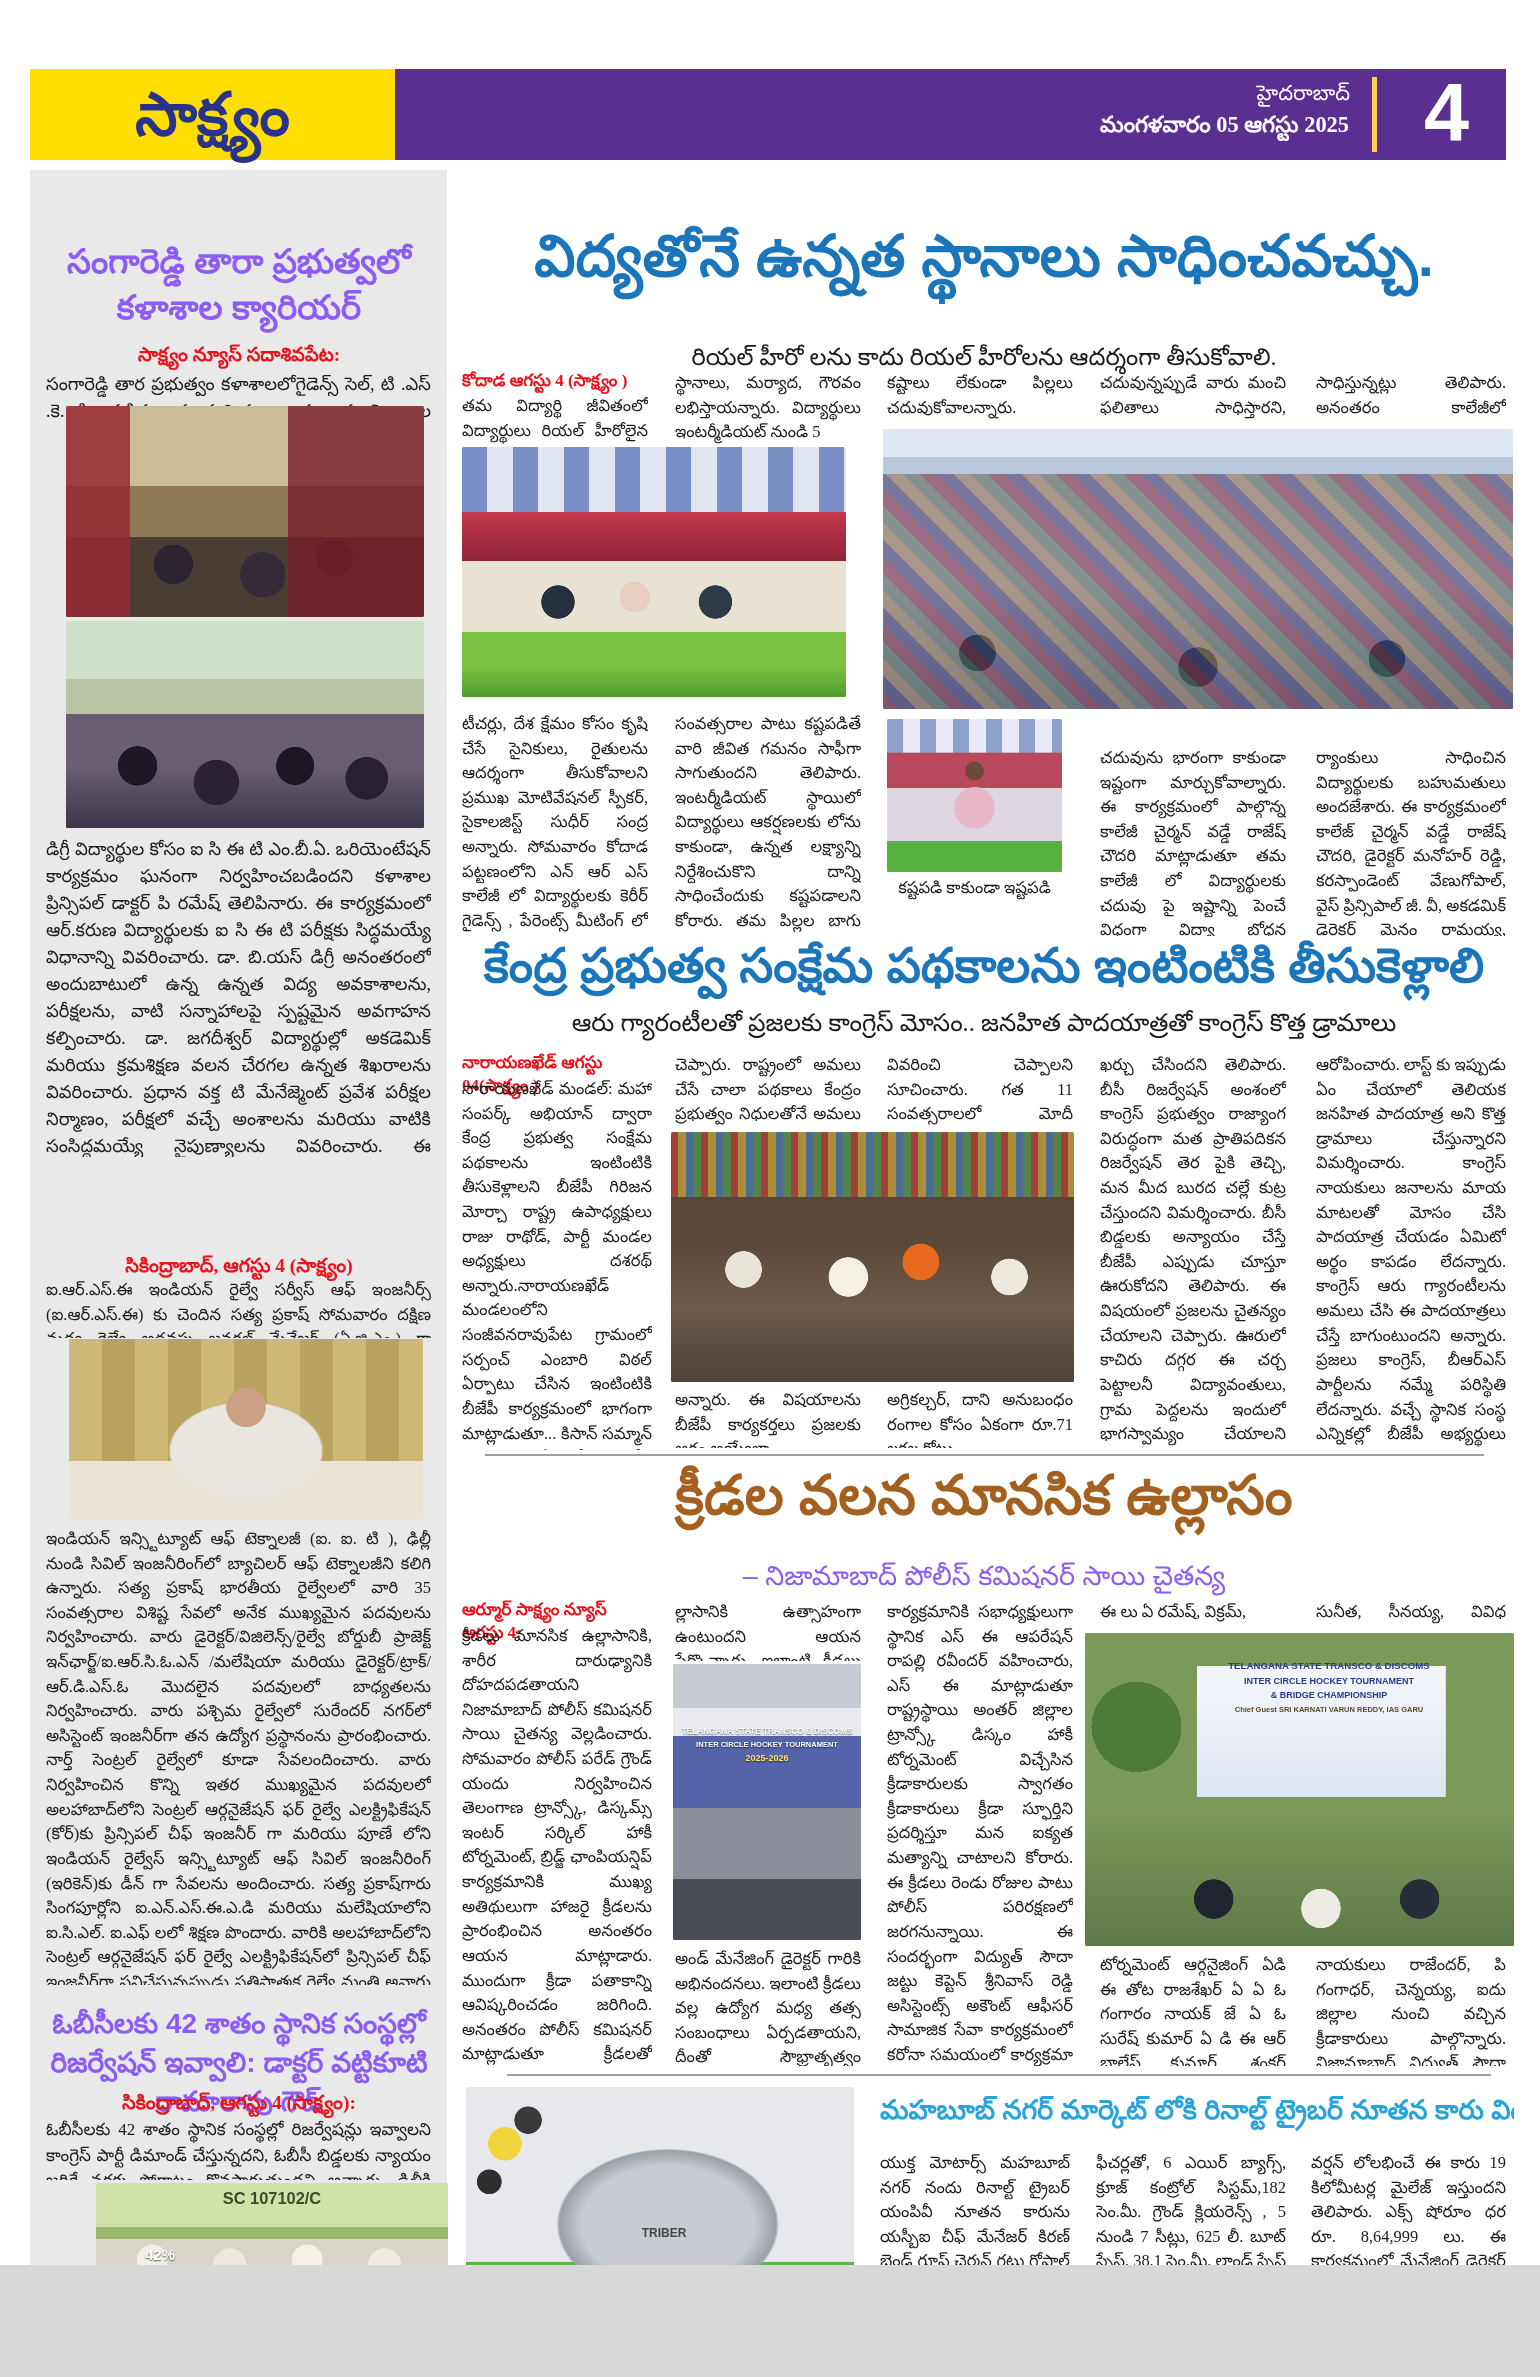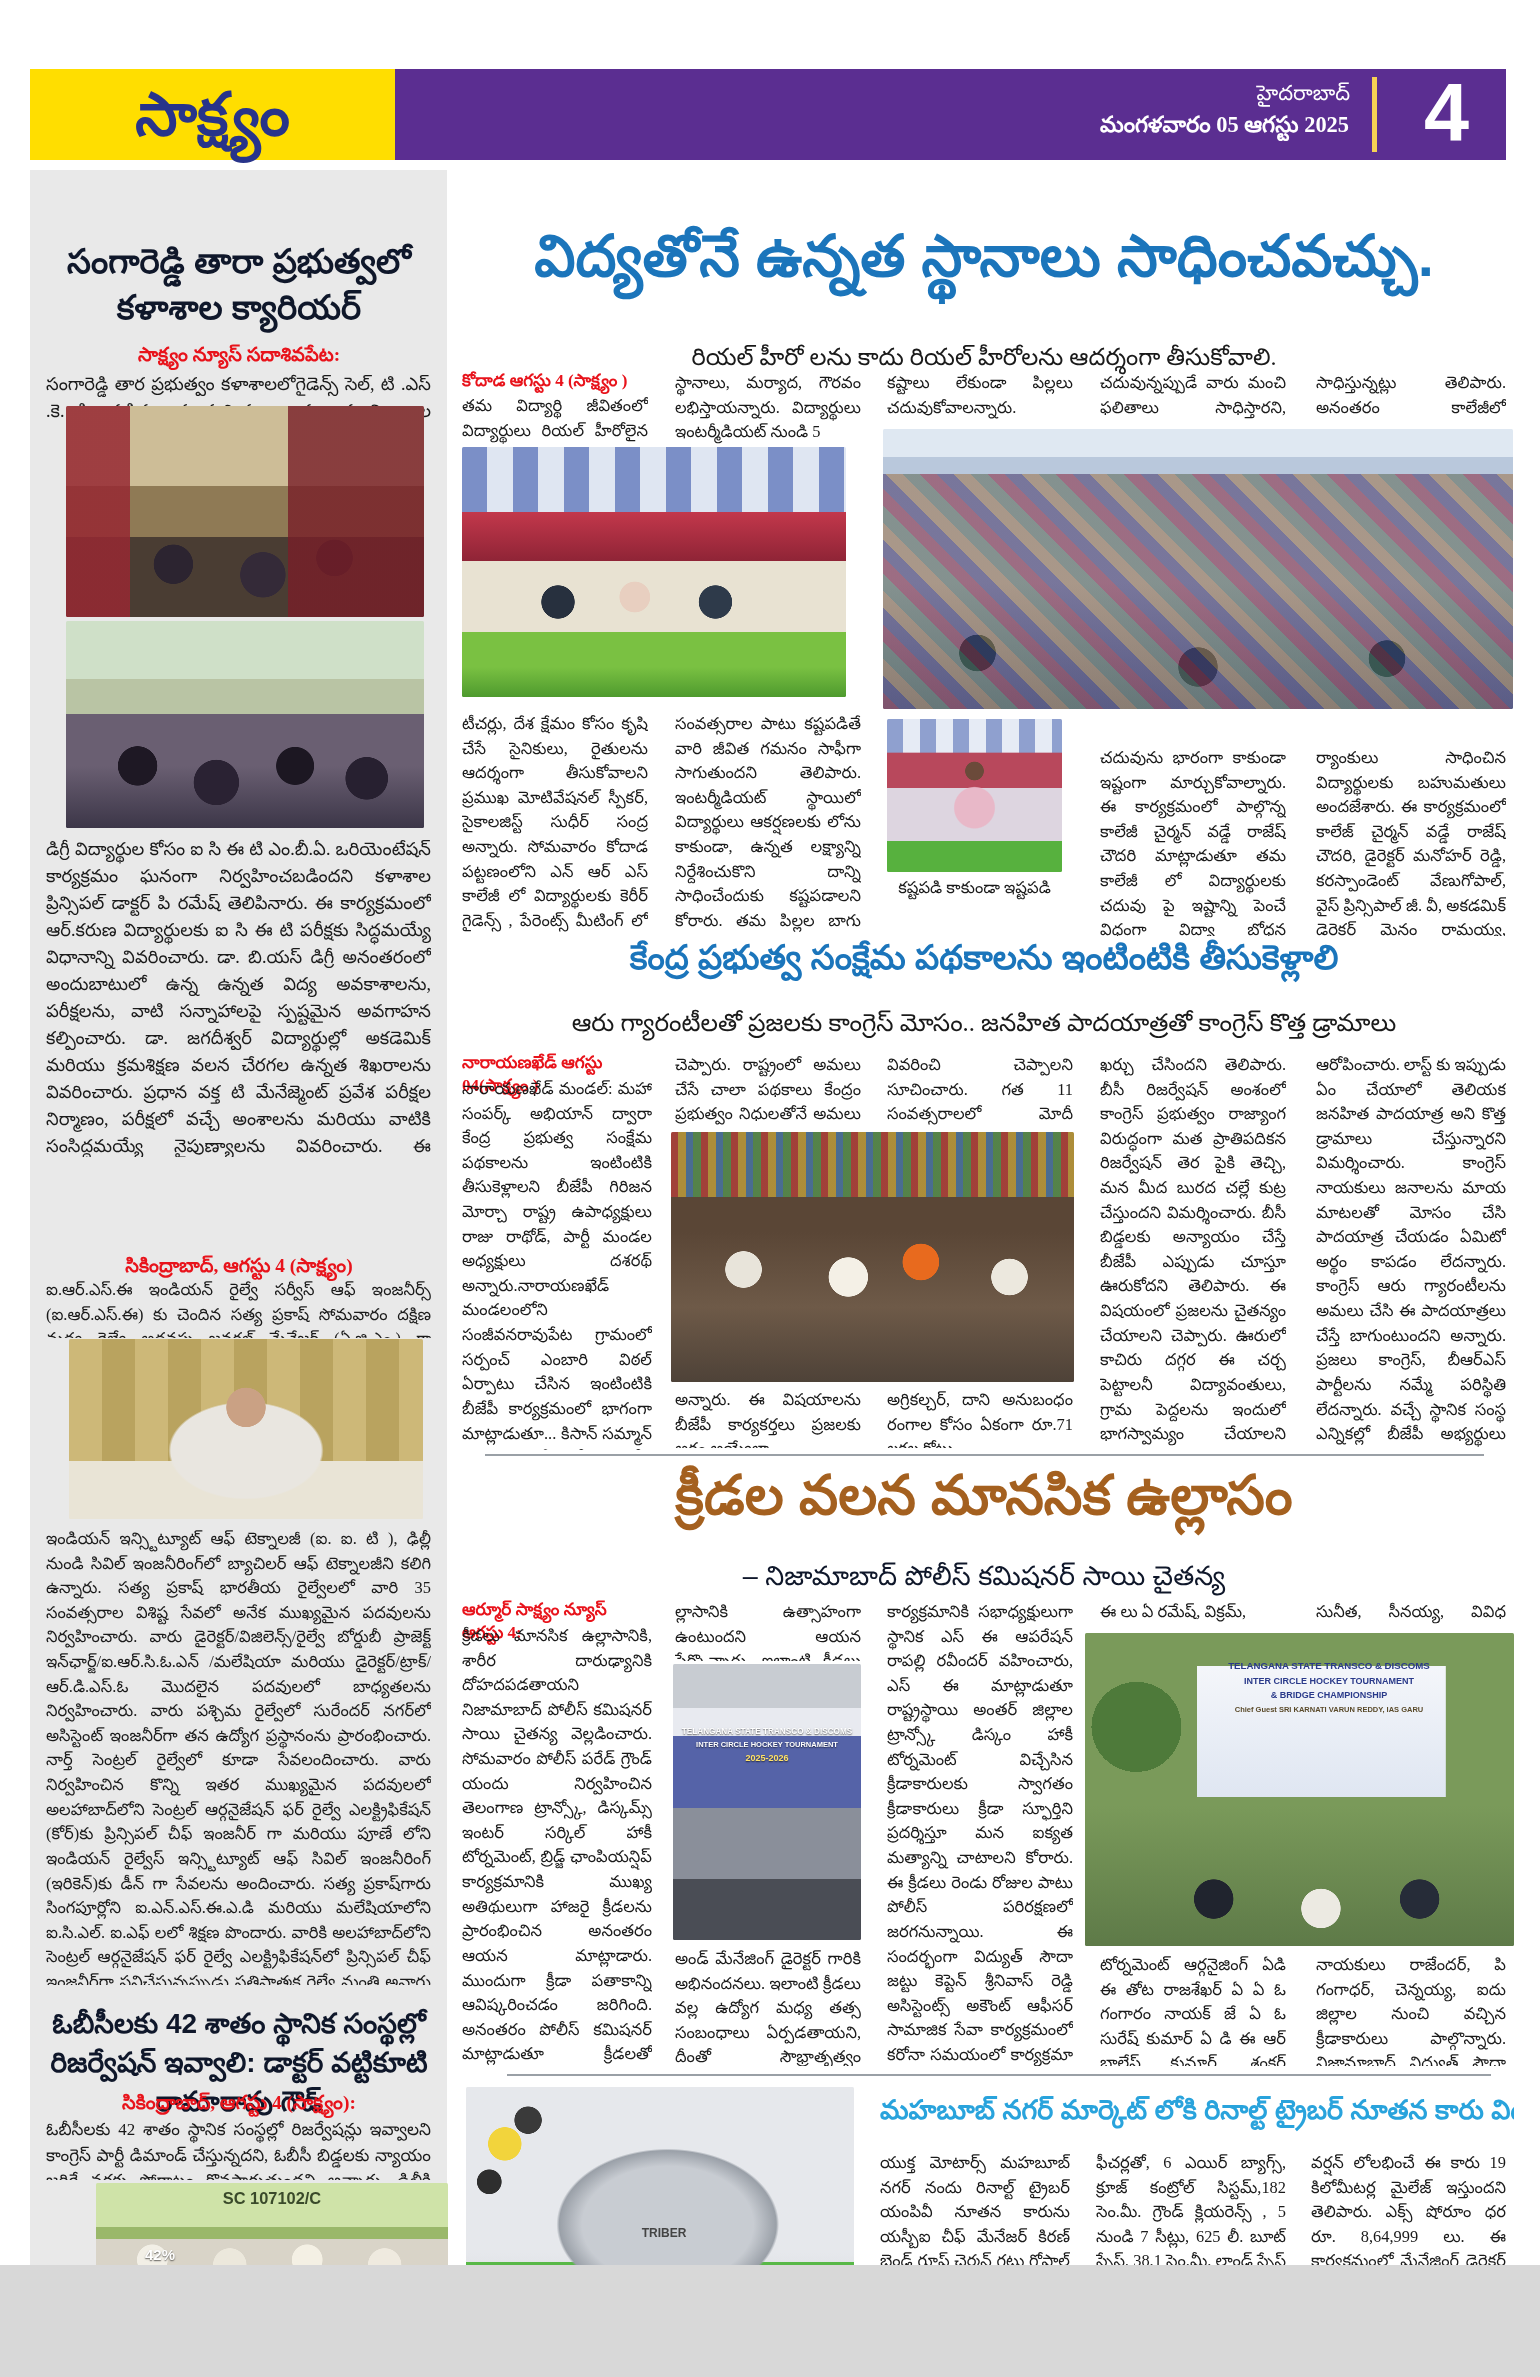--- a/index.html
+++ b/index.html
@@ -5,21 +5,21 @@
   html,body{margin:0;padding:0;background:#d8d8d8;}
   #page{position:relative;width:1541px;height:2265px;background:#ffffff;margin:0 auto;
         font-family:"Liberation Serif", serif;color:#1a1a1a;overflow:hidden;}
   .abs{position:absolute;}
   .center{text-align:center;}
   .col{position:absolute;overflow:hidden;font-size:16.4px;line-height:1.5;text-align:justify;}
   .dateline{color:#e8131b;font-weight:bold;}
   .headline-blue{color:#1b75bb;font-weight:bold;font-family:"Liberation Sans",sans-serif;}
   .headline-brown{color:#a4601f;font-weight:bold;font-family:"Liberation Sans",sans-serif;}
   .headline-cyan{color:#29a3dc;font-weight:bold;font-family:"Liberation Sans",sans-serif;}
-  .headline-black{color:#0f172a;font-weight:bold;font-family:"Liberation Sans",sans-serif;}
+  .headline-black{color:#8b5cf6;font-weight:bold;font-family:"Liberation Sans",sans-serif;}
   .photo{position:absolute;overflow:hidden;border-radius:1.5px;}
   .ph-label{position:absolute;left:0;right:0;text-align:center;color:#fff;
             font-family:"Liberation Sans",sans-serif;font-weight:bold;text-shadow:0 0.7px 1.5px rgba(0,0,0,.6);}
   
   .ph-seminar{background:
     linear-gradient(90deg, rgba(150,40,50,.85) 0 18%, rgba(150,40,50,0) 18%),
     linear-gradient(90deg, rgba(0,0,0,0) 62%, rgba(120,30,40,.8) 62% 100%),
     radial-gradient(circle at 30% 75%, #2c2430 0 19.4px, transparent 20px),
     radial-gradient(circle at 55% 80%, #342a38 0 22.4px, transparent 23px),
     radial-gradient(circle at 75% 72%, #241e2a 0 18px, transparent 18.6px),
@@ -147,21 +147,21 @@
   <div class="photo ph-stage" style="left:462px;top:447px;width:384px;height:250px;"></div>
   <div class="photo ph-crowd" style="left:883px;top:429px;width:630px;height:280px;"></div>
 
   <div class="col" style="left:462px;top:712px;width:186px;height:224px;">టీచర్లు, దేశ క్షేమం కోసం కృషి చేసే సైనికులు, రైతులను ఆదర్శంగా తీసుకోవాలని ప్రముఖ మోటివేషనల్ స్పీకర్, సైకాలజిస్ట్ సుధీర్ సంద్ర అన్నారు. సోమవారం కోదాడ పట్టణంలోని ఎన్ ఆర్ ఎస్ కాలేజీ లో విద్యార్థులకు కెరీర్ గైడెన్స్ , పేరెంట్స్ మీటింగ్ లో ఆయన ముఖ్య అతిథిగా పాల్గొని మాట్లాడారు. మానవ జీవితంలోనే విద్య తోనే ఉన్నత</div>
   <div class="col" style="left:675px;top:712px;width:186px;height:224px;">సంవత్సరాల పాటు కష్టపడితే వారి జీవిత గమనం సాఫీగా సాగుతుందని తెలిపారు. ఇంటర్మీడియట్ స్థాయిలో విద్యార్థులు ఆకర్షణలకు లోను కాకుండా, ఉన్నత లక్ష్యాన్ని నిర్దేశించుకొని దాన్ని సాధించేందుకు కష్టపడాలని కోరారు. తమ పిల్లల బాగు కోసం తల్లిదండ్రులు కష్టపడతారని, వారి కష్టాన్ని గమనించి భవిష్యత్తులో వారికి</div>
   <div class="photo ph-pinkspeaker" style="left:887px;top:719px;width:175px;height:153px;"></div>
   <div class="abs center" style="left:887px;top:878px;width:175px;font-size:16.4px;">కష్టపడి కాకుండా ఇష్టపడి</div>
   <div class="col" style="left:1100px;top:746px;width:186px;height:190px;">చదువును భారంగా కాకుండా ఇష్టంగా మార్చుకోవాల్నారు. ఈ కార్యక్రమంలో పాల్గొన్న కాలేజీ చైర్మన్ వడ్డే రాజేష్ చౌదరి మాట్లాడుతూ తమ కాలేజీ లో విద్యార్థులకు చదువు పై ఇష్టాన్ని పెంచే విధంగా విద్యా బోధన చేస్తున్నామని తెలిపారు. విద్యార్థులకు కావలసిన అన్ని సౌకర్యాలు కల్పిస్తూ ఉత్తమ ఫలితాలు</div>
   <div class="col" style="left:1316px;top:746px;width:190px;height:190px;">ర్యాంకులు సాధించిన విద్యార్థులకు బహుమతులు అందజేశారు. ఈ కార్యక్రమంలో కాలేజ్ చైర్మన్ వడ్డే రాజేష్ చౌదరి, డైరెక్టర్ మనోహర్ రెడ్డి, కరస్పాండెంట్ వేణుగోపాల్, వైస్ ప్రిన్సిపాల్ జీ. వీ, అకడమిక్ డైరెక్టర్ మైనం రామయ్య, పలువురు అధ్యాపకులు, విద్యార్థుల తల్లిదండ్రులు పాల్గొన్నారు.</div>
 
-  <div class="abs center headline-blue" style="left:462px;top:938px;width:1044px;font-size:34px;white-space:nowrap;text-align:center;">కేంద్ర ప్రభుత్వ సంక్షేమ పథకాలను ఇంటింటికి తీసుకెళ్లాలి</div>
+  <div class="abs center headline-blue" style="left:462px;top:938px;width:1044px;font-size:48px;white-space:nowrap;text-align:center;">కేంద్ర ప్రభుత్వ సంక్షేమ పథకాలను ఇంటింటికి తీసుకెళ్లాలి</div>
   <div class="abs center" style="left:462px;top:1009px;width:1044px;font-size:24.6px;">ఆరు గ్యారంటీలతో ప్రజలకు కాంగ్రెస్ మోసం.. జనహిత పాదయాత్రతో కాంగ్రెస్ కొత్త డ్రామాలు</div>
 
   <div class="abs dateline" style="left:462px;top:1053px;width:190px;font-size:17px;">నారాయణఖేడ్ ఆగస్టు 04(సాక్ష్యం )</div>
   <div class="col" style="left:462px;top:1077px;width:190px;height:373px;">నారాయణఖేడ్ మండల్: మహా సంపర్క్ అభియాన్ ద్వారా కేంద్ర ప్రభుత్వ సంక్షేమ పథకాలను ఇంటింటికి తీసుకెళ్లాలని బీజేపీ గిరిజన మోర్చా రాష్ట్ర ఉపాధ్యక్షులు రాజు రాథోడ్, పార్టీ మండల అధ్యక్షులు దశరథ్ అన్నారు.నారాయణఖేడ్ మండలంలోని సంజీవనరావుపేట గ్రామంలో సర్పంచ్ ఎంబారి విఠల్ ఏర్పాటు చేసిన ఇంటింటికి బీజేపీ కార్యక్రమంలో భాగంగా మాట్లాడుతూ... కిసాన్ సమ్మాన్ నిధి కింద దేశంలో 9.7 కోట్ల రైతన్నలకు రూ.20, 500 కోట్లను ప్రధాని మోదీ విడుదల చేశారని తెలిపారు. ఇందులో తెలంగాణాలో 30 లక్షల 80 వేల మందికి పైగా రైతుల ఖాతాల్లో నేరుగా డబ్బులు రిలీజ్ అయ్యాయనీ</div>
   <div class="col" style="left:675px;top:1053px;width:186px;height:75px;">చెప్పారు. రాష్ట్రంలో అమలు చేసే చాలా పథకాలు కేంద్రం ప్రభుత్వం నిధులతోనే అమలు చేస్తున్నారనీ</div>
   <div class="photo ph-shop" style="left:671px;top:1132px;width:403px;height:250px;"></div>
   <div class="col" style="left:675px;top:1388px;width:186px;height:60px;">అన్నారు. ఈ విషయాలను బీజేపీ కార్యకర్తలు ప్రజలకు అర్ధం అయ్యేలా</div>
   <div class="col" style="left:887px;top:1053px;width:186px;height:75px;">వివరించి చెప్పాలని సూచించారు. గత 11 సంవత్సరాలలో మోదీ ప్రభుత్వం రైతుల సంక్షేమం,</div>
   <div class="col" style="left:887px;top:1388px;width:186px;height:60px;">అగ్రికల్చర్, దాని అనుబంధం రంగాల కోసం ఏకంగా రూ.71 లక్షల కోట్లు</div>
   <div class="col" style="left:1100px;top:1053px;width:186px;height:397px;">ఖర్చు చేసిందని తెలిపారు. బీసీ రిజర్వేషన్ అంశంలో కాంగ్రెస్ ప్రభుత్వం రాజ్యాంగ విరుద్ధంగా మత ప్రాతిపదికన రిజర్వేషన్ తెర పైకి తెచ్చి, మన మీద బురద చల్లే కుట్ర చేస్తుందని విమర్శించారు. బీసీ బిడ్డలకు అన్యాయం చేస్తే బీజేపీ ఎప్పుడు చూస్తూ ఊరుకోదని తెలిపారు. ఈ విషయంలో ప్రజలను చైతన్యం చేయాలని చెప్పారు. ఊరులో కాచిరు దగ్గర ఈ చర్చ పెట్టాలనీ విద్యావంతులు, గ్రామ పెద్దలను ఇందులో భాగస్వామ్యం చేయాలని చెప్పారు. కేంద్రం ప్రభుత్వం మహిళలకు, రైతులకు, కార్మికులకు, ఇలా చెప్పుకుంటూ పోతే అన్ని వర్గాల సంక్షేమం, మేలు కోసం ఆలోచన చేస్తుందని అన్నారు. కాంగ్రెస్ ప్రభుత్వం ఆరు గ్యారంటీలని ప్రజలను మోసం చేసిందని</div>

